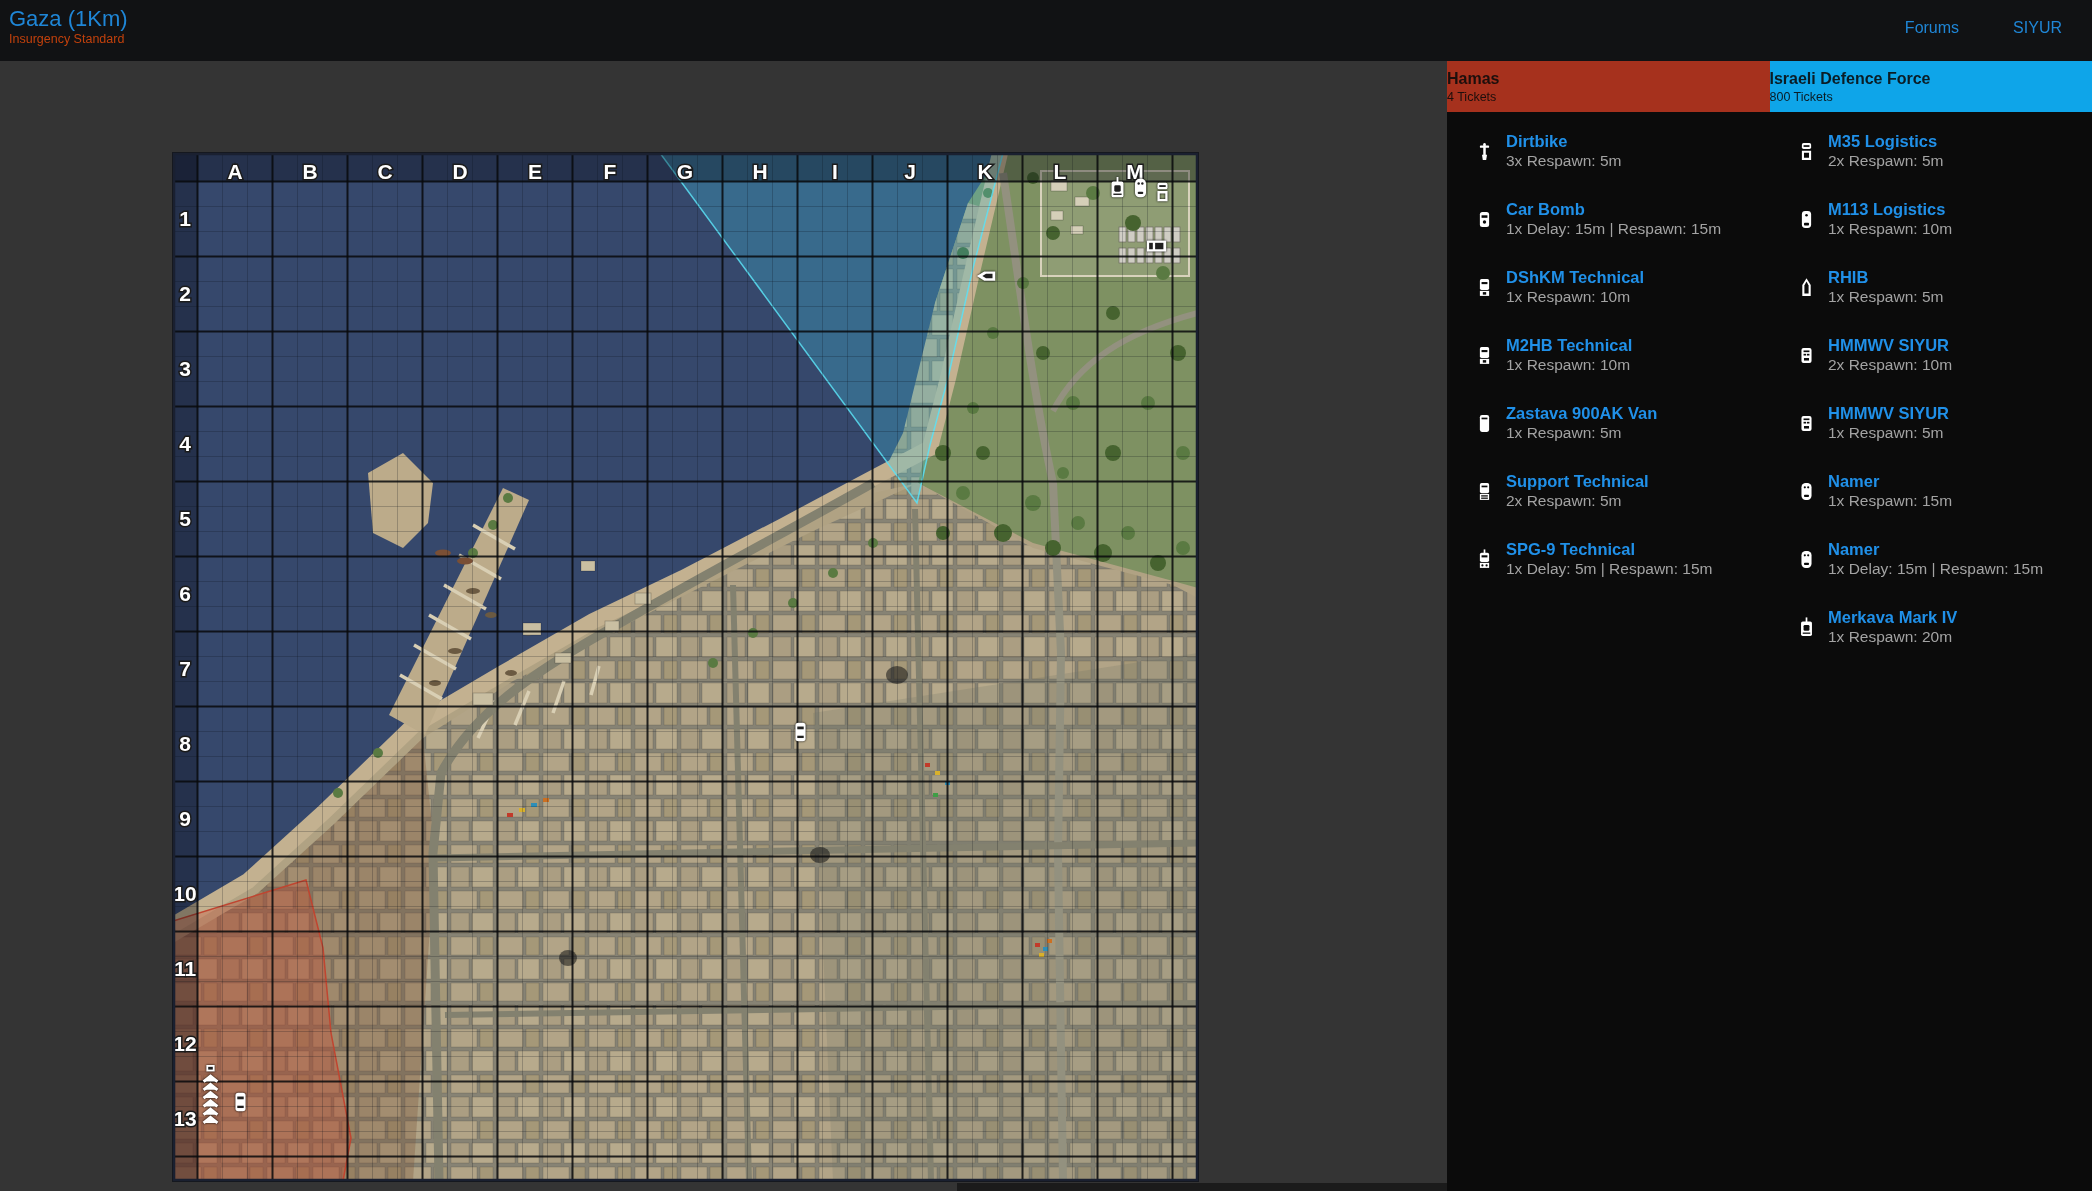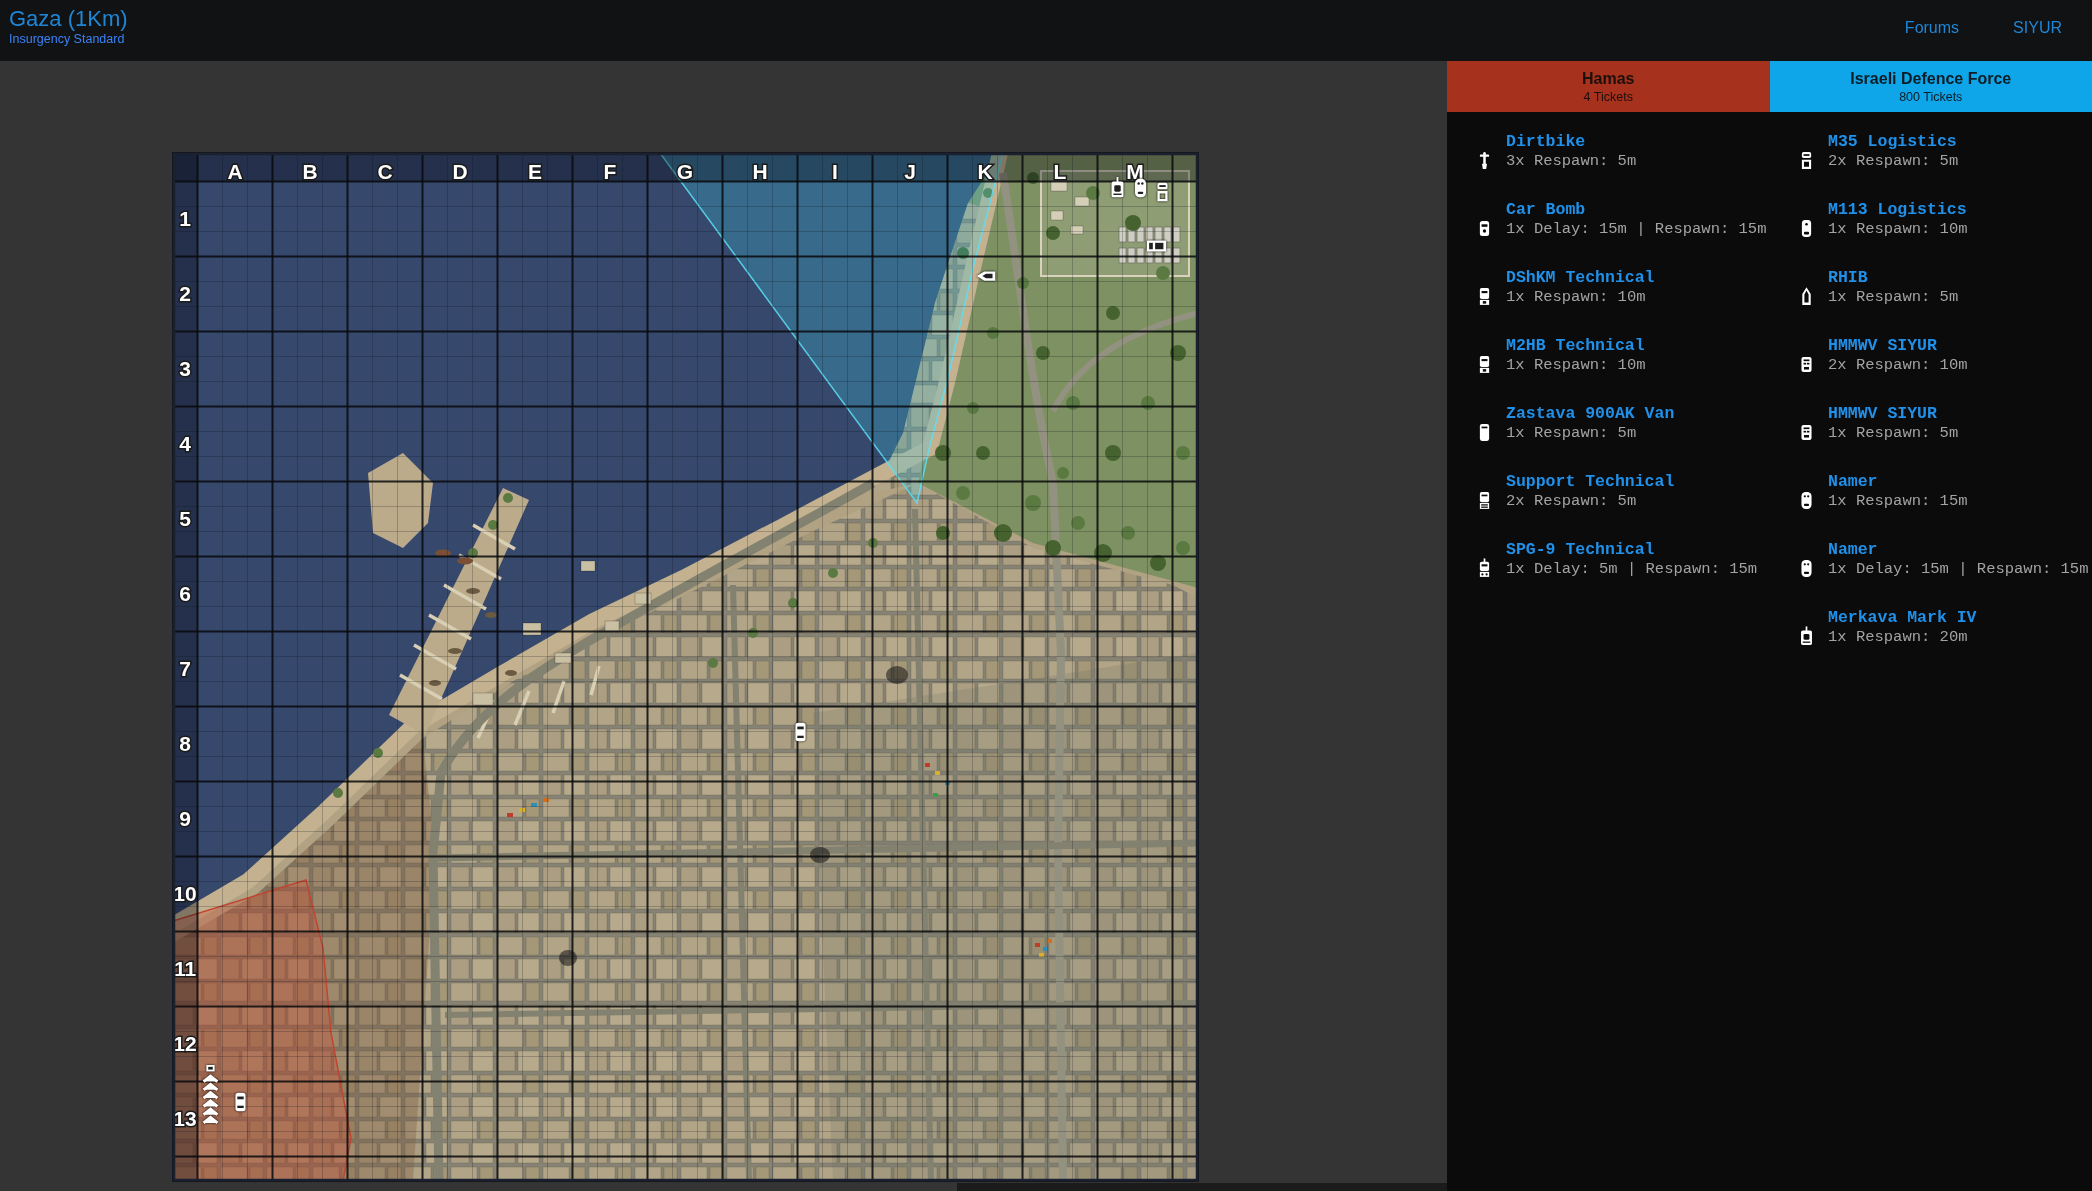--- a/index.html
+++ b/index.html
@@ -3,45 +3,45 @@
 <meta charset="utf-8">
 <style>
   html,body{margin:0;padding:0;background:#343434;font-family:"Liberation Sans",sans-serif;}
   body{width:2092px;height:1191px;position:relative;overflow:hidden;}
 
   
   #topbar{position:absolute;left:0;top:0;width:2092px;height:61px;background:#111214;z-index:30;
           display:flex;align-items:flex-start;justify-content:space-between;box-sizing:border-box;padding:7px 30px 16px 9px;}
   #title-block{line-height:1.05;}
   .page-title{color:#1f86d6;font-size:22px;}
-  .page-subtitle{color:#3b82f6;font-size:12.5px;margin-top:3px;}
+  .page-subtitle{color:#c2410c;font-size:12.5px;margin-top:3px;}
   #topnav{display:flex;gap:54px;margin-top:12px;}
   .nav-link{color:#1f86d6;font-size:16px;text-decoration:none;cursor:pointer;}
 
   
   #map-wrap{position:absolute;left:173px;top:153px;width:1025px;height:1028px;background:#36486c;
             outline:1px solid #15181f;z-index:5;}
   #map-svg{position:absolute;left:0;top:0;}
   .grid-minor{stroke:rgba(10,14,22,0.28);stroke-width:0.8;}
   .grid-major{stroke:rgba(8,9,12,0.85);stroke-width:2;}
   .grid-label{fill:#ffffff;font-family:"Liberation Sans",sans-serif;font-size:21px;font-weight:bold;
               stroke:#1b1b1b;stroke-width:3px;paint-order:stroke;text-anchor:middle;}
   .map-marker *{fill:#fff;}
   .map-marker .d{fill:#1f1f1f;}
   .map-marker{filter:drop-shadow(0 0 1px #000);}
 
   
   #sidebar{position:absolute;left:1447px;top:61px;width:645px;height:1130px;background:#0b0b0b;z-index:20;}
   #team-headers{display:flex;height:51px;}
-  .team-header{width:50%;height:100%;display:flex;flex-direction:column;align-items:center;justify-content:center;}
+  .team-header{width:50%;height:100%;display:flex;flex-direction:column;justify-content:center;}
   .team-name{font-size:16px;font-weight:bold;color:rgba(10,10,10,0.88);}
   .team-tickets{font-size:12.5px;color:rgba(10,10,10,0.88);margin-top:2px;}
   #team-cols{display:flex;}
   .team-col{width:322px;padding-top:17px;box-sizing:border-box;}
-  .veh-item{display:flex;align-items:flex-end;margin-bottom:26px;min-height:42px;cursor:pointer;font-family:Liberation Mono, monospace;}
+  .veh-item{display:flex;align-items:center;margin-bottom:26px;min-height:42px;cursor:pointer;}
   .veh-icon{width:26px;margin-left:24px;margin-top:2px;flex:none;display:flex;justify-content:center;}
   .team-col .veh-icon svg *{fill:#fff;}
   .team-col .veh-icon svg .d{fill:#0b0b0b;}
   .veh-text{margin-left:9px;}
   .veh-name{color:#2090e8;font-weight:bold;font-size:16.5px;line-height:20px;}
   .veh-info{color:#a3a3a3;font-size:15.5px;line-height:19px;}
 
   #bottom-strip{position:absolute;left:957px;top:1183px;width:490px;height:8px;background:#1b1b1b;z-index:6;}
 </style>
 </head>

